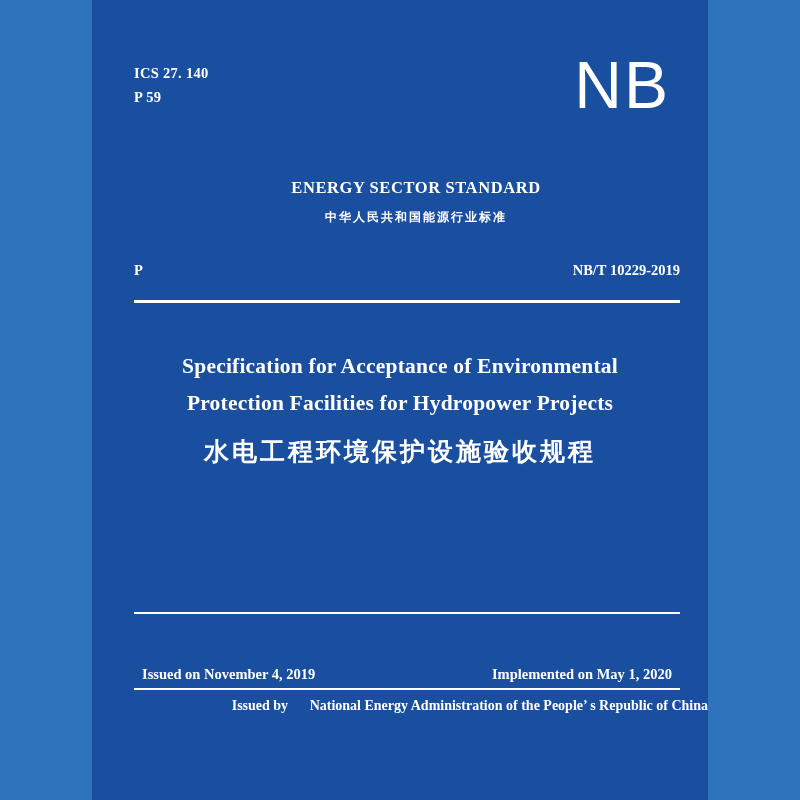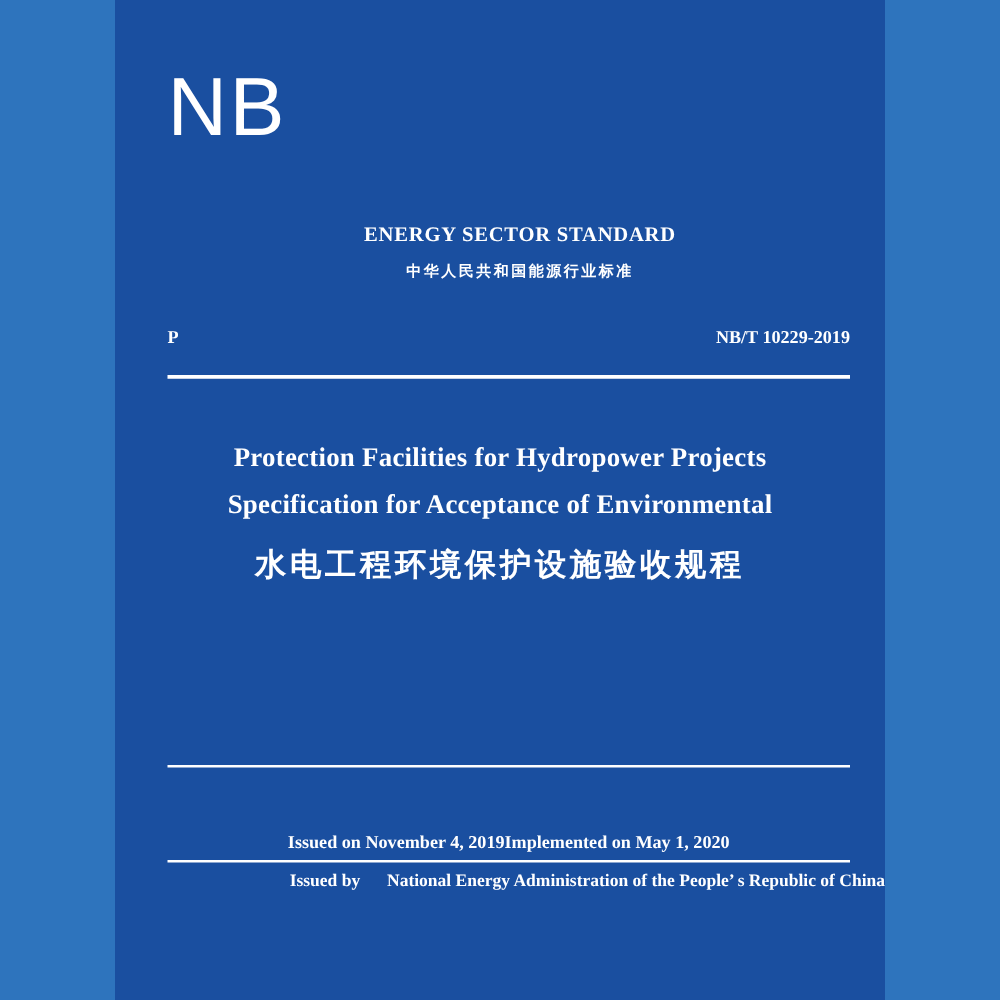--- a/index.html
+++ b/index.html
@@ -137,21 +137,21 @@
     margin-top: 14px;
   }
 
   
   .dates-row {
     position: absolute;
     top: 666px;
     left: 50px;
     right: 36px;
     display: flex;
-    justify-content: center;
+    justify-content: space-between;
     font-size: 14.5px;
     font-weight: bold;
   }
 
   
   .issuer-row {
     position: absolute;
     top: 698px;
     left: 0;
     right: 0;
@@ -165,38 +165,42 @@
 <body>
 
 <div id="cover">
 
   <div class="side-band left"></div>
   <div class="side-band right"></div>
 
   <div class="content">
 
     <div class="top-row">
+      <div class="ics-block">
+        <div>ICS 27. 140</div>
+        <div>P 59</div>
+      </div>
       <div class="nb-logo">NB</div>
     </div>
 
     <div class="std-titles">
       <div class="std-en1">ENERGY SECTOR STANDARD</div>
       <div class="std-cn">中华人民共和国能源行业标准</div>
     </div>
 
     <div class="desig-row">
       <div>P</div>
       <div>NB/T 10229-2019</div>
     </div>
 
     <div class="rule top-rule"></div>
 
     <div class="main-title">
+      <div class="main-en">Specification for Acceptance of Environmental</div>
       <div class="main-en">Protection Facilities for Hydropower Projects</div>
-      <div class="main-en">Specification for Acceptance of Environmental</div>
       <div class="main-cn">水电工程环境保护设施验收规程</div>
     </div>
 
     <div class="rule bottom-rule"></div>
 
     <div class="dates-row">
       <div>Issued on November 4, 2019</div>
       <div>Implemented on May 1, 2020</div>
     </div>
 

